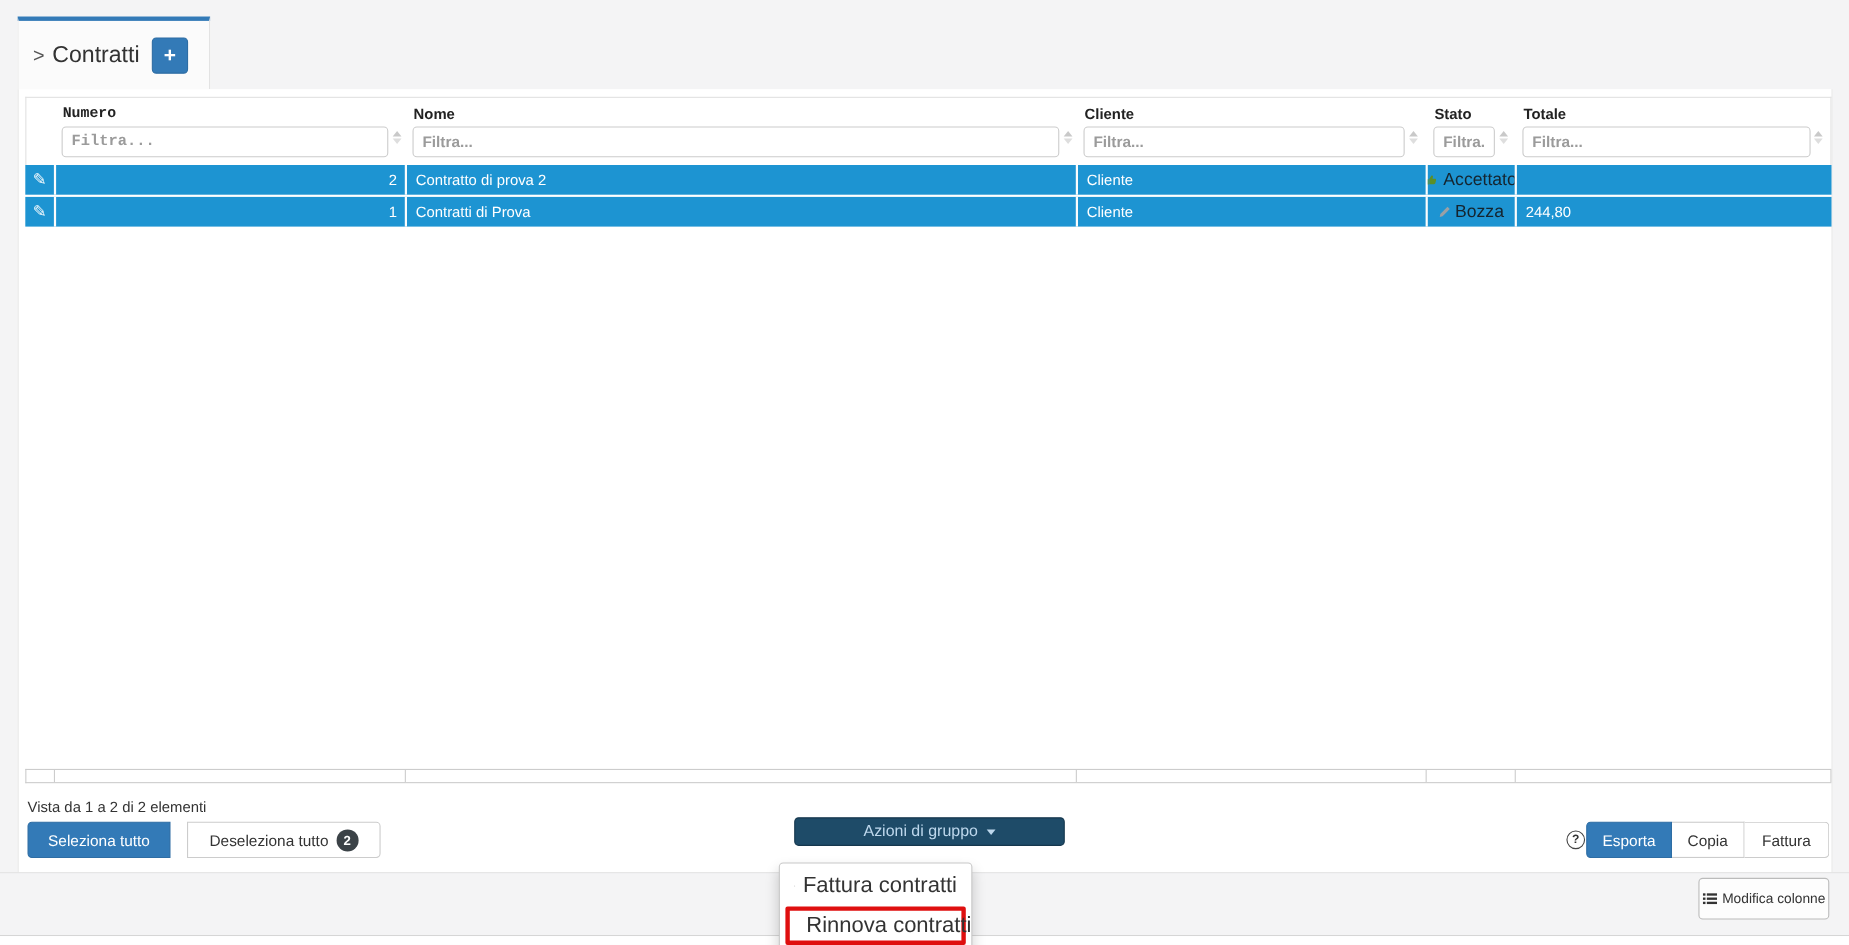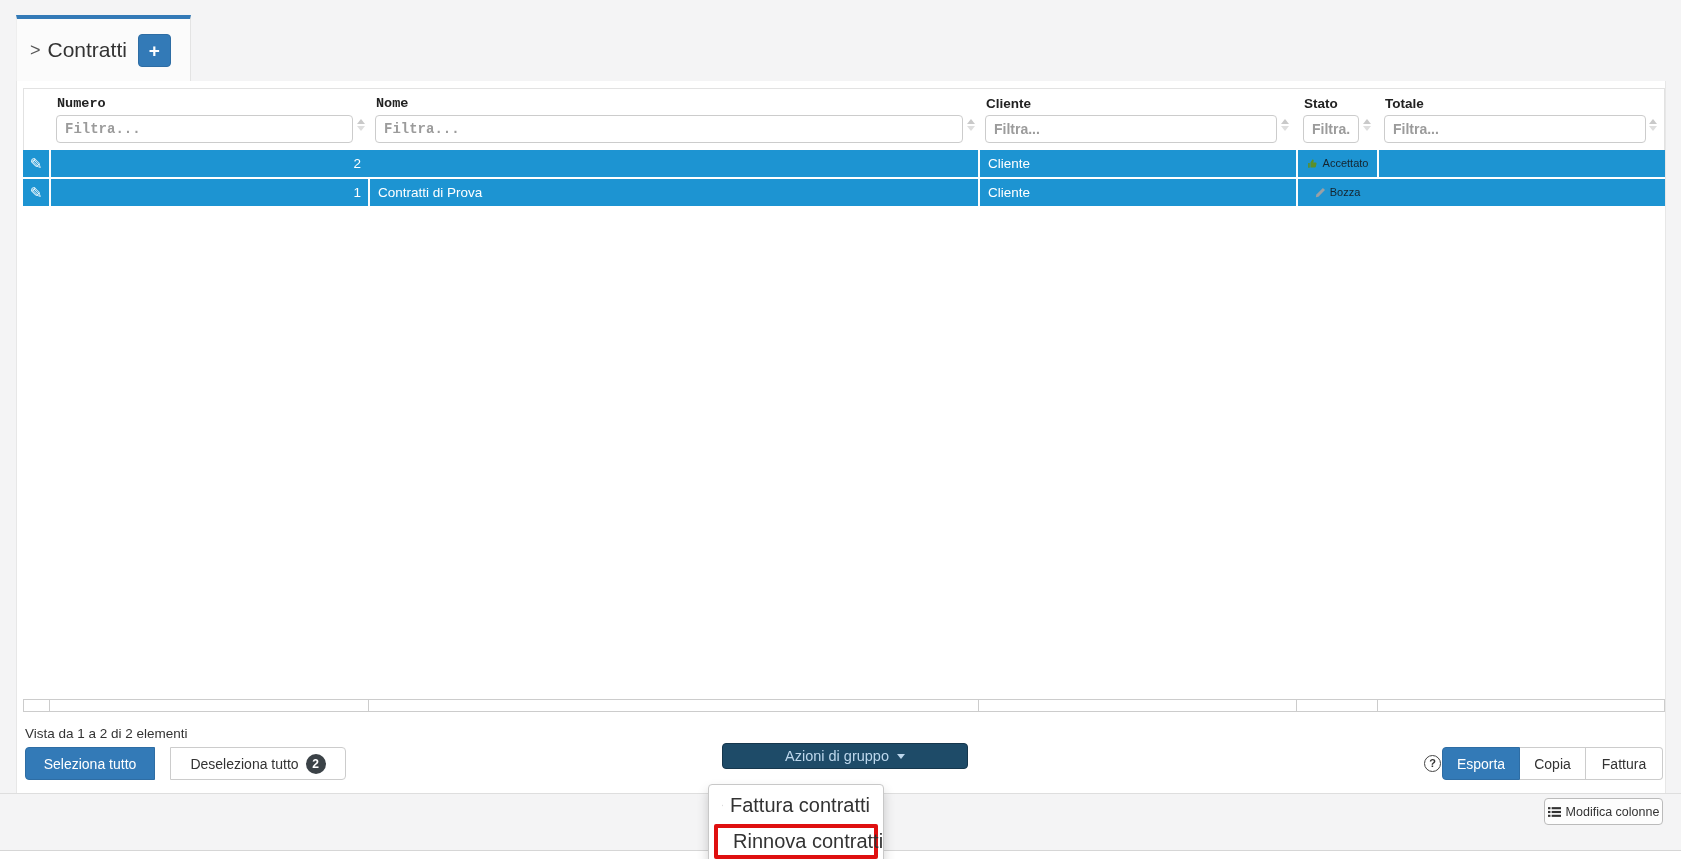--- a/index.html
+++ b/index.html
@@ -50,21 +50,21 @@
   .row { position:absolute; left:23px; width:1642px; height:27px; background:#1d94d2; cursor:pointer; }
   .r0 { top:150px; } .r1 { top:179px; }
   .cell { position:absolute; top:0; height:27px; color:#fff; font-size:13.5px; line-height:27px;
           white-space:nowrap; overflow:hidden; }
   .cell + .cell { border-left:2px solid #fcfcfc; }
   .cell.num { text-align:right; padding-right:7px; }
   .cell.txt { padding-left:8px; }
   .c-icon { text-align:center; }
   .edit-ic { display:inline-block; color:#fff; font-size:15px; line-height:27px; cursor:pointer; }
   .badge { display:flex; align-items:center; justify-content:center; gap:4px; height:27px;
-           color:#15242e; font-size:11px; font-weight:400; }
+           color:#15242e; font-size:16px; font-weight:400; }
   .badge svg { flex:0 0 auto; }
 
   
   .tfoot { position:absolute; left:23px; top:699px; width:1642px; height:13px; background:#fff;
            border-top:1px solid #ccc; border-bottom:1px solid #ccc; border-left:1px solid #ccc; }
   .fcell { position:absolute; top:0; height:11px; border-right:1px solid #ccc; }
 
   
   .summary { position:absolute; left:25px; top:726px; font-size:13.5px; color:#333; }
   .btn { position:absolute; height:33px; border-radius:4px; font-family:inherit; font-size:14px;
@@ -88,21 +88,21 @@
 
   
   .dropdown { position:absolute; left:708px; top:784px; width:176px; background:#fff;
               border:1px solid #c8c8c8; border-radius:4px; box-shadow:0 6px 12px rgba(0,0,0,.18);
               padding:4px 0; z-index:10; }
   .dd-item { display:flex; align-items:center; gap:7px; padding:5px 13px; font-size:20px; color:#333;
              cursor:pointer; white-space:nowrap; }
   .dd-hl { margin:2px 5px 1px 5px; border:4px solid #df0f0f; border-radius:2px; padding:2px 8px; }
 
   
-  .edit-cols { left:1544px; top:798px; width:119px; height:27px; font-size:12.5px; gap:5px;
+  .edit-cols { left:1544px; top:798px; width:119px; height:38px; font-size:12.5px; gap:5px;
                border-color:#bbb; background:#fdfdfd; }
 </style>
 </head>
 <body>
 
 <div class="screen">
 
   <div class="pane"></div>
 
   <div class="tab">
@@ -113,21 +113,21 @@
 
   <div class="thead">
     <div class="th c-num" style="left:26px;width:319px;font-family:Liberation Mono, monospace;">
       <span class="lbl">Numero</span>
       <input style="width: 297px;" placeholder="Filtra...">
       <span class="sort" style="left:307px;">
           <i class="up"></i>
           <i class="dn"></i>
         </span>
     </div>
-    <div class="th c-nome" style="left:345px;width:610px;font-family:Liberation Mono, monospace;">
+    <div class="th c-nome" style="left:345px;width:610px;">
       <span class="lbl">Nome</span>
       <input style="width: 588px;" placeholder="Filtra...">
       <span class="sort" style="left:598px;">
           <i class="up"></i>
           <i class="dn"></i>
         </span>
     </div>
     <div class="th c-cli" style="left:955px;width:318px;">
       <span class="lbl">Cliente</span>
       <input style="width: 292px;" placeholder="Filtra...">
@@ -152,20 +152,21 @@
           <i class="dn"></i>
         </span>
     </div>
   </div>
 
   <div class="row r0">
     <div class="cell c-icon">
       <span class="edit-ic">✎</span>
     </div>
     <div class="cell c-num num">2</div>
+    <div class="cell c-nome txt">Contratto di prova 2</div>
     <div class="cell c-cli txt">Cliente</div>
     <div class="cell c-stato">
       <span class="badge">
         <svg width="12" height="12" viewBox="0 0 16 16">
           <path fill="#5b8f29" d="M1.5 6.5h2.2V13H1.5zM4.6 12.6h5.6c.8 0 1.5-.55 1.65-1.3l.85-3.5c.2-.85-.45-1.65-1.3-1.65H8.4l.55-2.6c.15-.7-.35-1.4-1.05-1.5-.45-.05-.9.15-1.15.5L4.6 6.1z"></path>
         </svg>
         <span>Accettato</span>
       </span>
     </div>
     <div class="cell c-tot txt"></div>
@@ -179,20 +180,21 @@
     <div class="cell c-nome txt">Contratti di Prova</div>
     <div class="cell c-cli txt">Cliente</div>
     <div class="cell c-stato">
       <span class="badge">
         <svg width="11" height="11" viewBox="0 0 16 16">
           <path fill="#9aa0a5" d="M11.5 1.5l3 3L5 14l-3.8.8L2 11z"></path>
         </svg>
         <span>Bozza</span>
       </span>
     </div>
+    <div class="cell c-tot txt">244,80</div>
   </div>
 
   <div class="tfoot">
     <div class="fcell" style="left:0;width:26px;"></div>
     <div class="fcell" style="left:26px;width:319px;"></div>
     <div class="fcell" style="left:345px;width:610px;"></div>
     <div class="fcell" style="left:955px;width:318px;"></div>
     <div class="fcell" style="left:1273px;width:81px;"></div>
     <div class="fcell" style="left:1354px;width:287px;"></div>
   </div>

